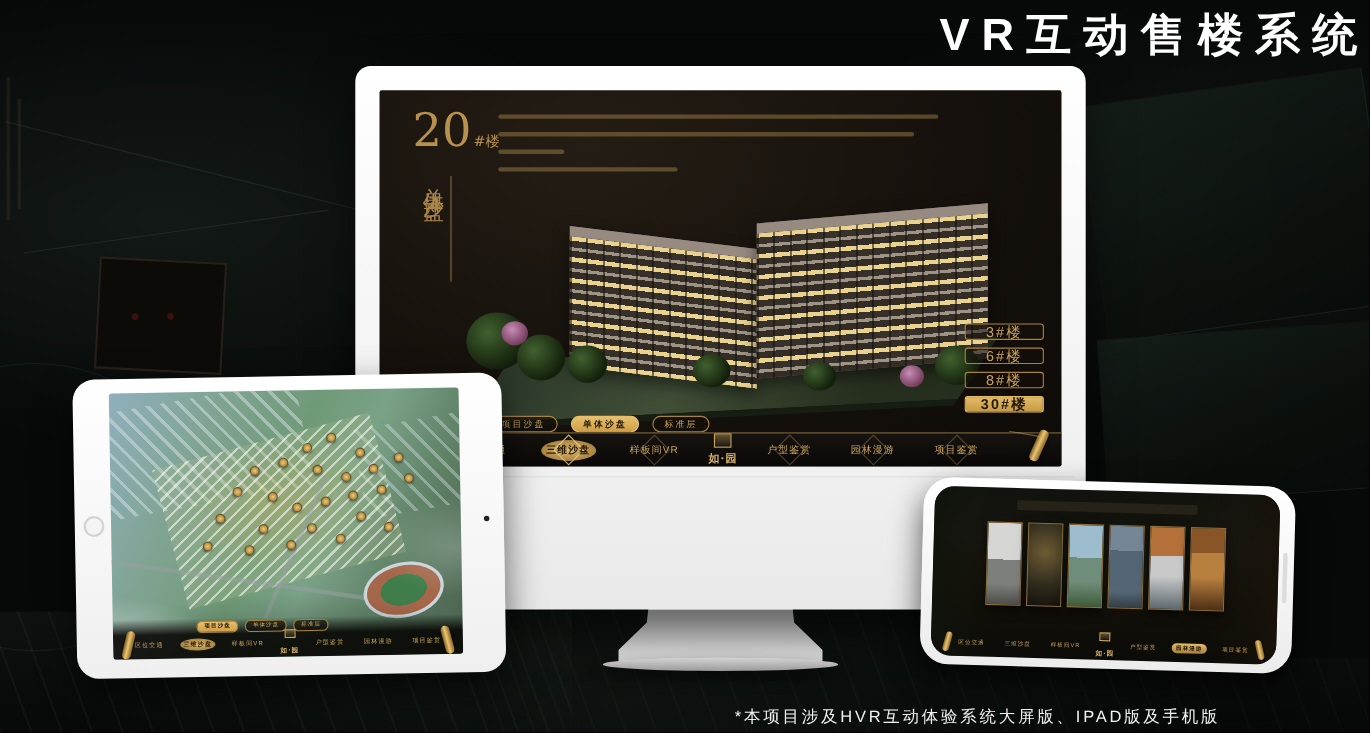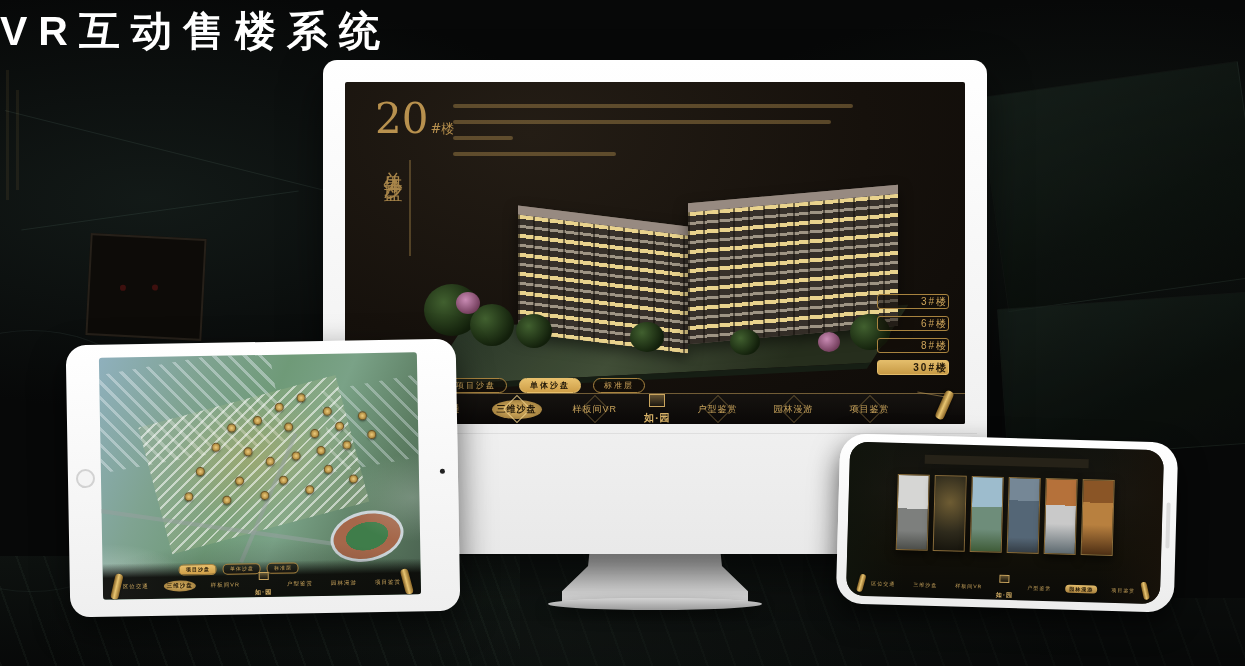--- a/index.html
+++ b/index.html
@@ -16,21 +16,21 @@
   .bg-arc{border:1px solid rgba(130,170,155,.10);border-radius:50%;}
   .bg-photo{background:linear-gradient(160deg,#18231d 0%,#0c120e 60%,#090c0a 100%);
     border:1px solid rgba(255,255,255,.04);opacity:.75;}
   .bg-cert{border:2px solid #262019;background:#0d0b08;transform:rotate(3deg);}
   .bg-cert i{position:absolute;width:6px;height:6px;border-radius:50%;background:#4a1210;opacity:.8;}
   .bg-goldbar{background:rgba(185,150,80,.10);}
   .bg-aerial{background:
       repeating-linear-gradient(70deg, rgba(90,120,100,.08) 0 2px, transparent 2px 26px),
       linear-gradient(180deg, rgba(26,36,30,.35), rgba(10,14,12,.1));}
   
-  .title{position:absolute;top:4px;left:0;width:100%;text-align:left;color:#fff;
+  .title{position:absolute;top:4px;left:0;width:100%;text-align:right;color:#fff;
     font-size:41px;font-weight:700;letter-spacing:11px;z-index:9;}
   .footnote{position:absolute;top:642px;left:668px;color:#f0f0f0;font-size:15px;
     letter-spacing:2.5px;z-index:9;}
   
   .handle{display:inline-block;width:8px;height:26px;border-radius:4px;
     background:linear-gradient(90deg,#7e5c22,#e9c571 45%,#8a6526);box-shadow:0 1px 2px rgba(0,0,0,.6);}
   .emblem{display:block;width:14px;height:11px;margin:0 auto 1px;border:1px solid #caa55e;
     background:linear-gradient(rgba(202,165,94,.45),rgba(202,165,94,.05));}
   
   .monitor{position:absolute;left:0;top:0;z-index:3;}
@@ -72,22 +72,22 @@
   .t2{left:40px;top:140px;width:44px;height:42px;}
   .t3{left:86px;top:150px;width:36px;height:34px;}
   .t4{left:200px;top:158px;width:34px;height:30px;}
   .t5{left:300px;top:165px;width:30px;height:26px;}
   .t6{left:420px;top:150px;width:40px;height:36px;}
   .tree.pink{background:radial-gradient(circle at 40% 35%,#c98bb4,#6f3a58 75%);}
   .t7{left:26px;top:128px;width:24px;height:22px;}
   .t8{left:388px;top:168px;width:22px;height:20px;}
   
   .bbtns{position:absolute;left:532px;top:212px;width:76px;}
-  .bbtn{display:block;width:70px;height:13px;line-height:13px;margin-bottom:7px;text-align:right;
-    border:1px solid #a8833f;border-radius:3px;color:#cda45a;font-size:10px;letter-spacing:2px;
+  .bbtn{display:block;width:70px;height:13px;line-height:13px;margin-bottom:7px;text-align:center;
+    border:1px solid #a8833f;border-radius:3px;color:#cda45a;font-size:13px;letter-spacing:2px;
     background:rgba(20,14,8,.5);}
   .bbtn.active{background:linear-gradient(#e3bc6a,#c79a45);color:#241a0a;font-weight:700;border-color:#e3bc6a;}
   
   .subtabs{position:absolute;left:100px;top:296px;display:flex;gap:12px;}
   .subtab{height:13px;line-height:13px;padding:0 10px;border:1px solid #a8833f;border-radius:8px;
     color:#cda45a;font-size:8px;letter-spacing:2px;background:rgba(18,13,7,.6);}
   .subtab.active{background:linear-gradient(#e8c06c,#cf9f48);color:#241a0a;font-weight:700;border-color:#e8c06c;}
   
   .navbar{position:absolute;left:0;right:0;bottom:0;height:30px;display:flex;align-items:center;
     justify-content:center;gap:22px;background:linear-gradient(#161310,#0a0807);
@@ -362,13 +362,14 @@
           <b>如·园</b>
         </span>
         <span class="p-item">户型鉴赏</span>
           <span class="p-item active">园林漫游</span>
           <span class="p-item">项目鉴赏</span>
         <span class="handle hr"></span>
       </div>
     </div>
   </div>
 
+  <div class="footnote">*本项目涉及HVR互动体验系统大屏版、IPAD版及手机版</div>
 </div>
 
 </body></html>

